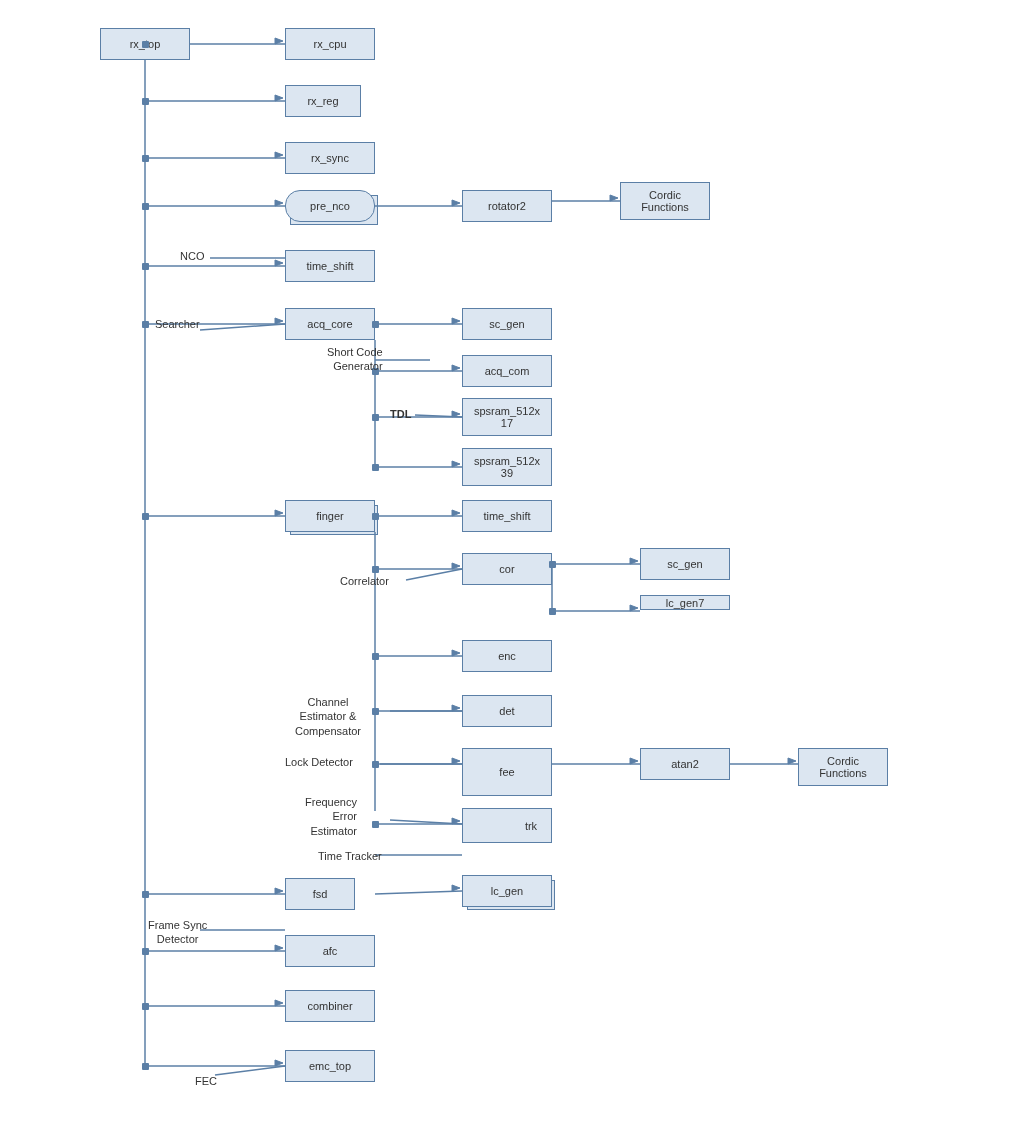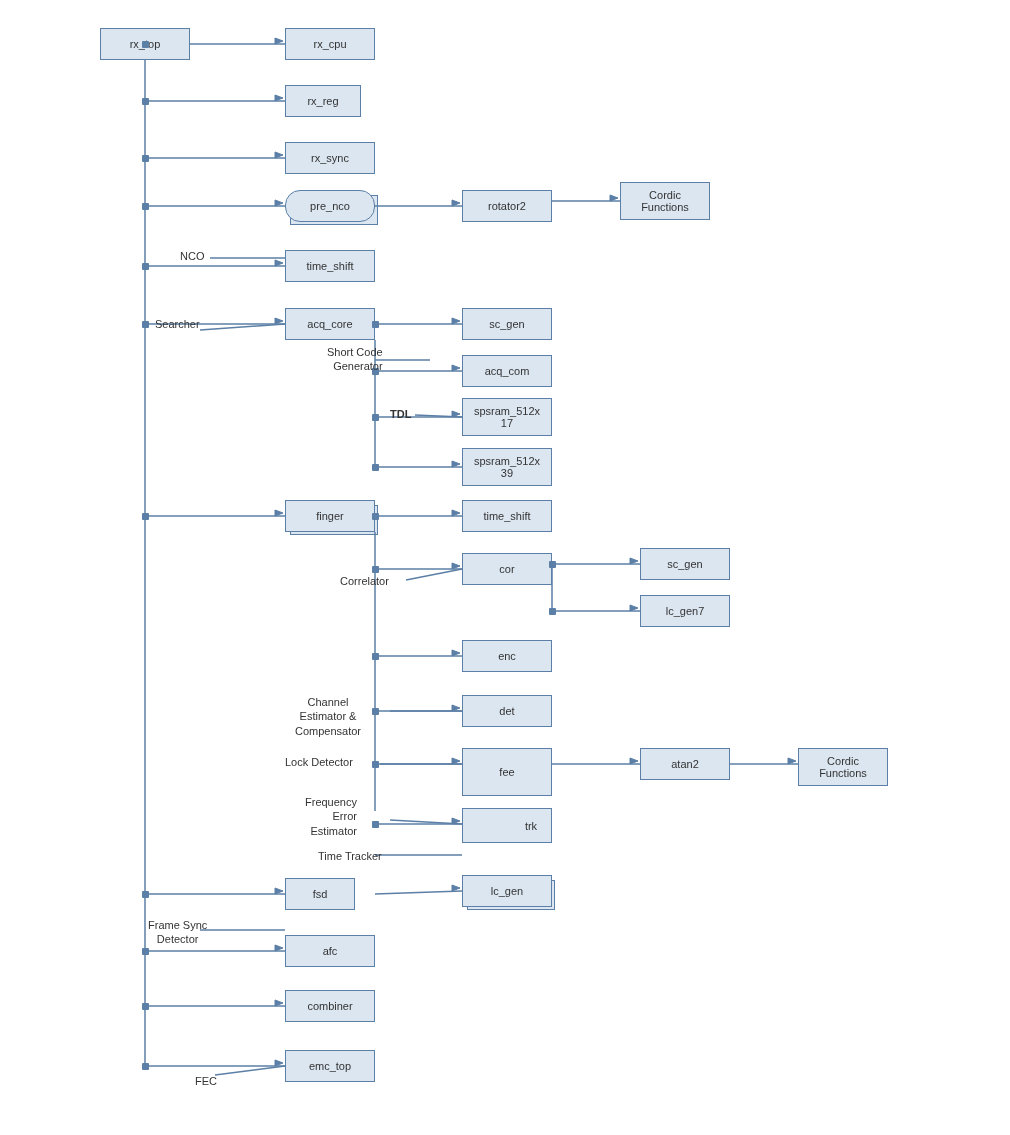--- a/index.html
+++ b/index.html
@@ -251,21 +251,21 @@
 39</div>
 
   <div class="box stacked" style="left:285px; top:500px; width:90px; height:32px;text-align:center;">finger</div>
 
   <div class="box" style="left:462px; top:500px; width:90px; height:32px;">time_shift</div>
 
   <div class="box" style="left:462px; top:553px; width:90px; height:32px;">cor</div>
 
   <div class="box" style="left:640px; top:548px; width:90px; height:32px;">sc_gen</div>
 
-  <div class="box" style="left:640px; top:595px; width:90px; height:32px;">lc_gen7</div>
+  <div class="box" style="left:640px; top:595px; width:90px; height:15px;">lc_gen7</div>
 
   <div class="box" style="left:462px; top:640px; width:90px; height:32px;">enc</div>
 
   <div class="box" style="left:462px; top:695px; width:90px; height:32px;">det</div>
 
   <div class="box" style="left:462px; top:748px; width:90px; height:48px;">fee</div>
 
   <div class="box" style="left:640px; top:748px; width:90px; height:32px;">atan2</div>
 
   <div class="box" style="left:798px; top:748px; width:90px; height:38px; white-space: pre-line;">Cordic

